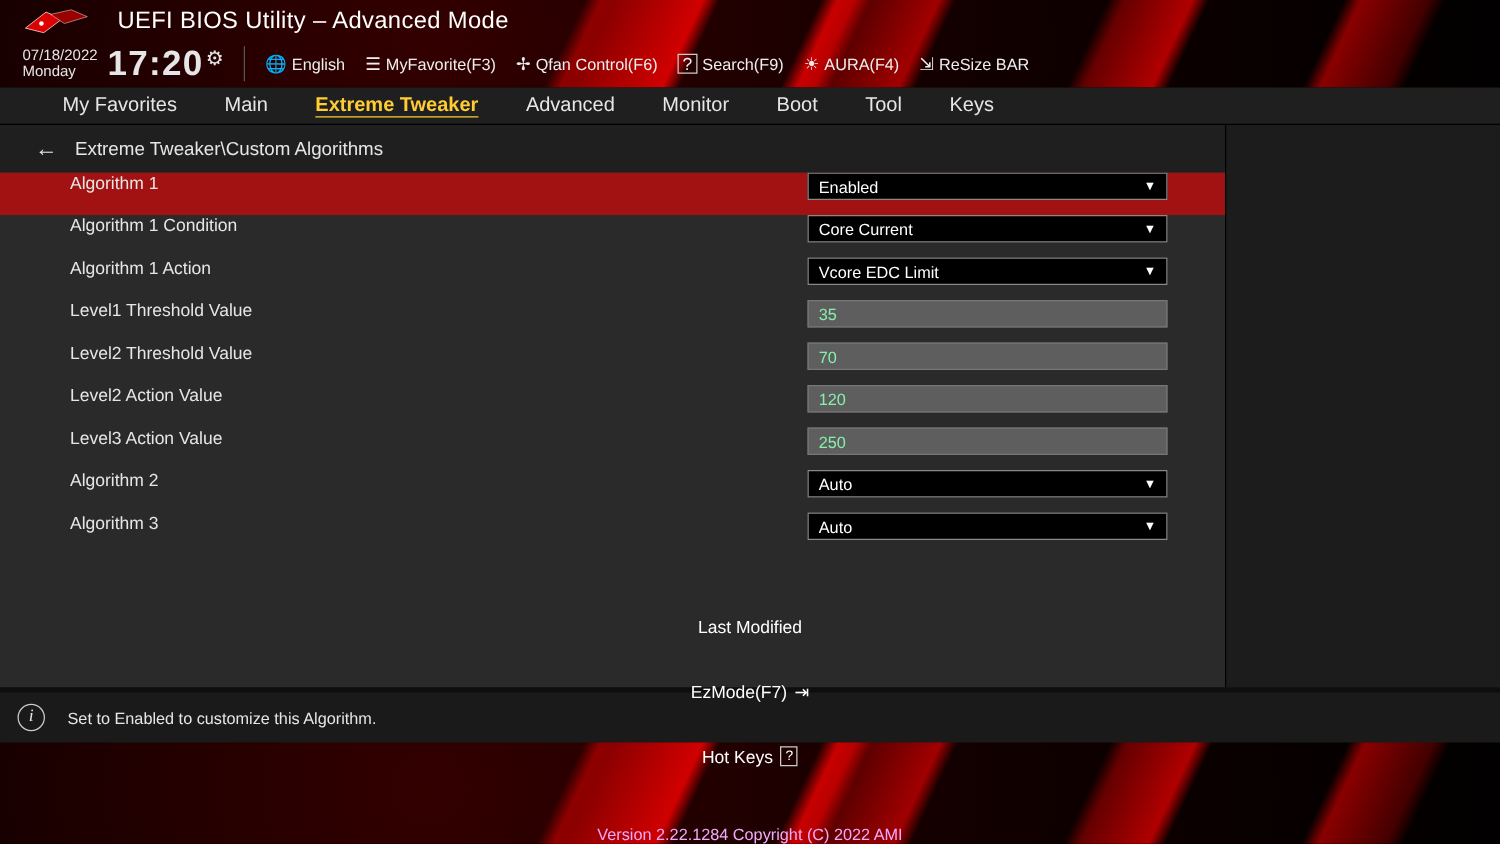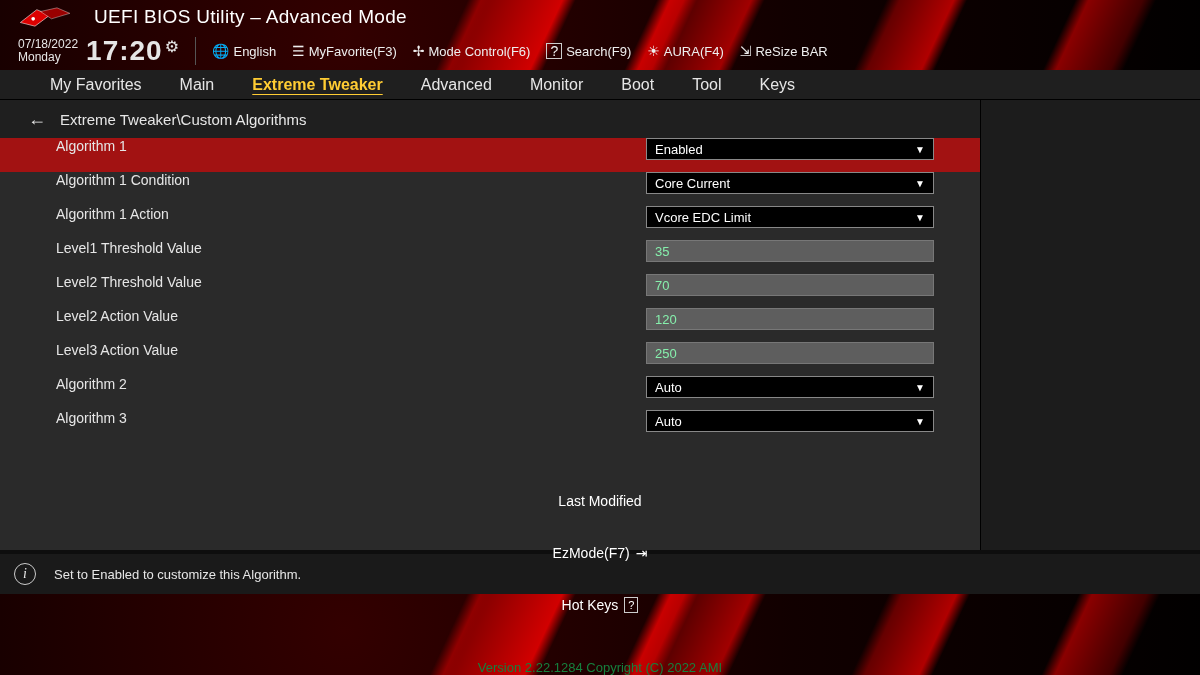--- a/index.html
+++ b/index.html
@@ -134,21 +134,21 @@
     display: flex; flex-direction: column; justify-content: flex-end;
   }
   .footer-actions {
     display: flex; justify-content: flex-end; align-items: center;
     gap: 18px; padding: 0 26px; height: 26px;
     font-size: 14px; color: #fff; flex-direction: column;
   }
   .footer-actions .fsep { width: 1px; height: 18px; background: #aaa; }
   .footer-actions .act { cursor: pointer; display: inline-flex; align-items: center; gap: 6px; }
   .footer-version {
-    text-align: center; font-size: 13px; color: #15803d;
+    text-align: center; font-size: 13px; color: #f0abfc;
     height: 26px; display: flex; align-items: center; justify-content: center; margin-top: 47px;
   }
   .sq { display:inline-block; border:1px solid #ccc; padding:0 3px; font-size:11px; line-height:14px; }
 </style>
 </head>
 <body>
 
 <div class="bg-top"></div>
 <div class="bg-bot"></div>
 
@@ -177,21 +177,21 @@
     <span class="tool-item">
         <span class="ic">🌐</span>
         <span>English</span>
       </span>
     <span class="tool-item">
         <span class="ic">☰</span>
         <span>MyFavorite(F3)</span>
       </span>
     <span class="tool-item">
         <span class="ic">✢</span>
-        <span>Mode Control(F6)</span>
+        <span>Qfan Control(F6)</span>
       </span>
     <span class="tool-item">
         <span class="ic sq">?</span>
         <span>Search(F9)</span>
       </span>
     <span class="tool-item">
         <span class="ic">☀</span>
         <span>AURA(F4)</span>
       </span>
     <span class="tool-item">

